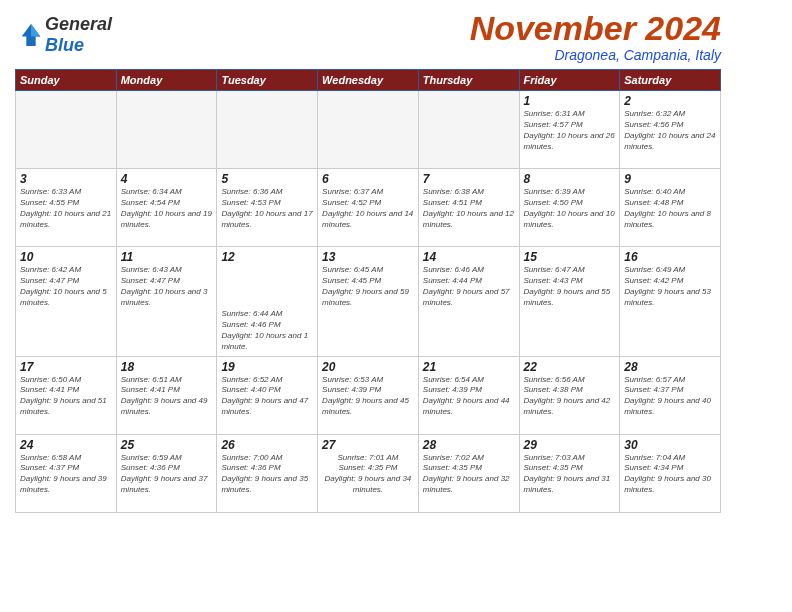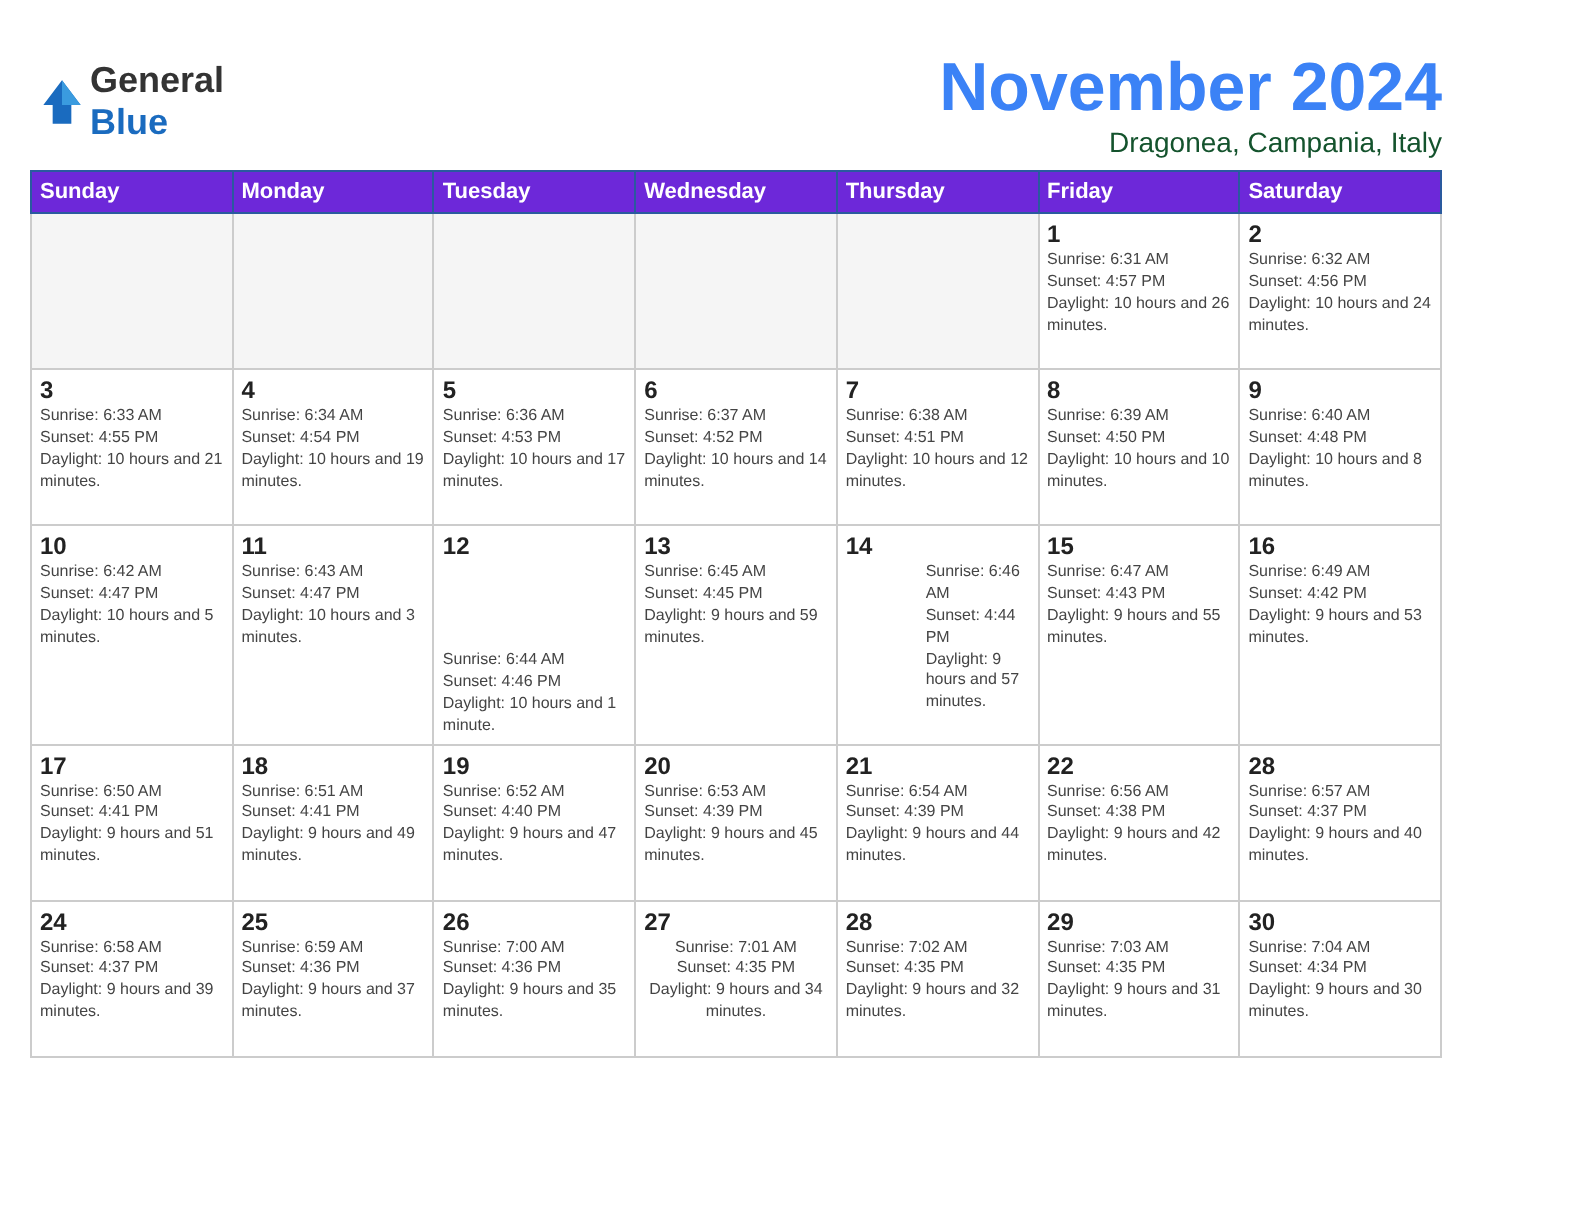--- a/index.html
+++ b/index.html
@@ -5,21 +5,22 @@
     * { box-sizing: border-box; margin: 0; padding: 0; }
     body {
       font-family: Arial, sans-serif;
       background: #fff;
       width: 792px;
       height: 612px;
       overflow: hidden;
     }
     .container {
       width: 736px;
-      padding: 26px 15px 5px 15px;
+      padding: 10px 15px 5px 15px;
+      font-style: italic;
     }
     .header-row {
       display: flex;
       justify-content: space-between;
       align-items: flex-start;
       margin-bottom: 6px;
     }
     .logo {
       display: flex;
       align-items: center;
@@ -29,34 +30,34 @@
       width: 28px;
       height: 28px;
       margin-left: 2px;
     }
     .title-block {
       text-align: right;
     }
     .month-title {
       font-size: 34px;
       font-weight: bold;
-      color: #3b82f6;
+      color: #c2410c;
       line-height: 1.1;
     }
     .subtitle {
       font-size: 14px;
-      color: #14532d;
+      color: #1d4ed8;
     }
     table {
       width: 100%;
       border-collapse: collapse;
       table-layout: fixed;
     }
     th {
-      background-color: #6d28d9;
+      background-color: #7f1d1d;
       color: #fff;
       font-size: 11px;
       font-weight: bold;
       padding: 4px 4px;
       text-align: left;
       border: 1px solid #2a5a9f;
     }
     td {
       border: 1px solid #ccc;
       vertical-align: top;
@@ -199,21 +200,21 @@
 Daylight: 10 hours and 1 minute.</div>
           </td>
           <td>
             <span class="day-num">13</span>
             <div class="day-info" style="white-space: pre-line;">Sunrise: 6:45 AM
 Sunset: 4:45 PM
 Daylight: 9 hours and 59 minutes.</div>
           </td>
           <td>
             <span class="day-num">14</span>
-            <div class="day-info" style="white-space: pre-line; margin-left: 40px;">Sunrise: 6:46 AM
+            <div class="day-info" style="white-space: pre-line;">Sunrise: 6:46 AM
 Sunset: 4:44 PM
 Daylight: 9 hours and 57 minutes.</div>
           </td>
           <td>
             <span class="day-num">15</span>
             <div class="day-info" style="white-space: pre-line;">Sunrise: 6:47 AM
 Sunset: 4:43 PM
 Daylight: 9 hours and 55 minutes.</div>
           </td>
           <td>

